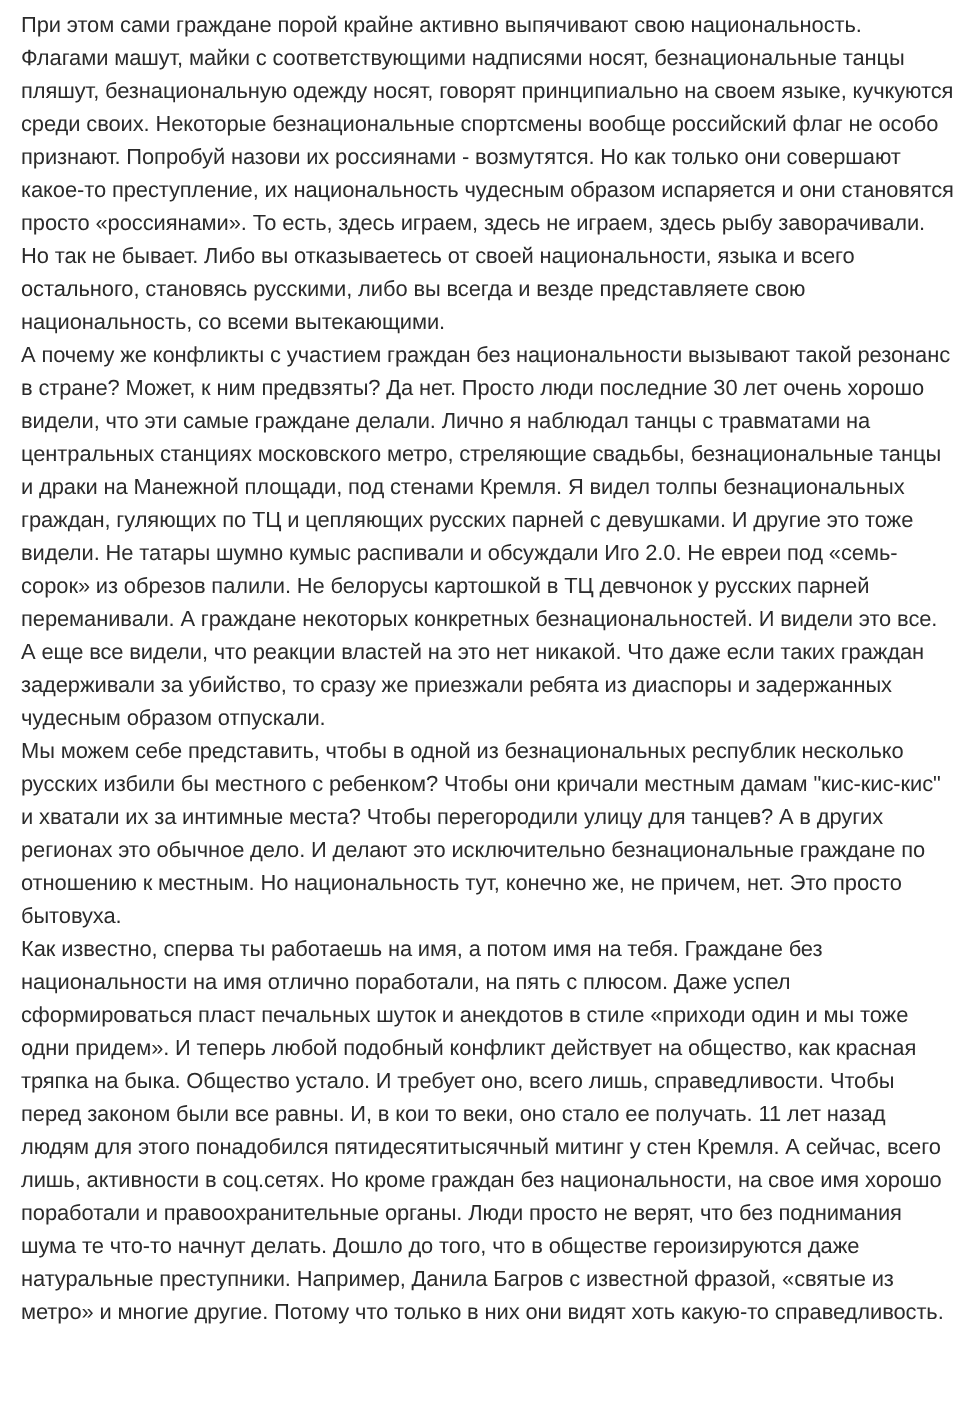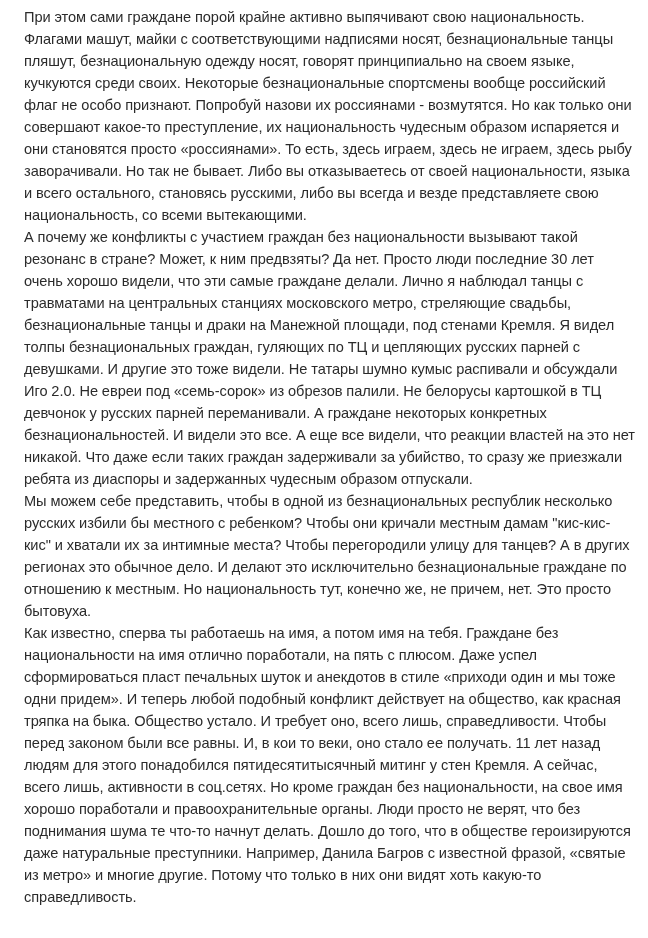--- a/index.html
+++ b/index.html
@@ -10,21 +10,21 @@
   }
   body {
     width: 648px;
     height: 938px;
     overflow: hidden;
     font-family: "Liberation Sans", "DejaVu Sans", sans-serif;
   }
   #article {
     box-sizing: border-box;
     width: 648px;
-    padding: 6px 12px 0 24px;
+    padding: 6px 12px 0 14px;
   }
   #article p {
     margin: 0;
     font-size: 14.6px;
     line-height: 22px;
     color: #2b2b2b;
     text-align: left;
     letter-spacing: -0.05px;
     word-spacing: -0.1px;
     -webkit-font-smoothing: antialiased;

